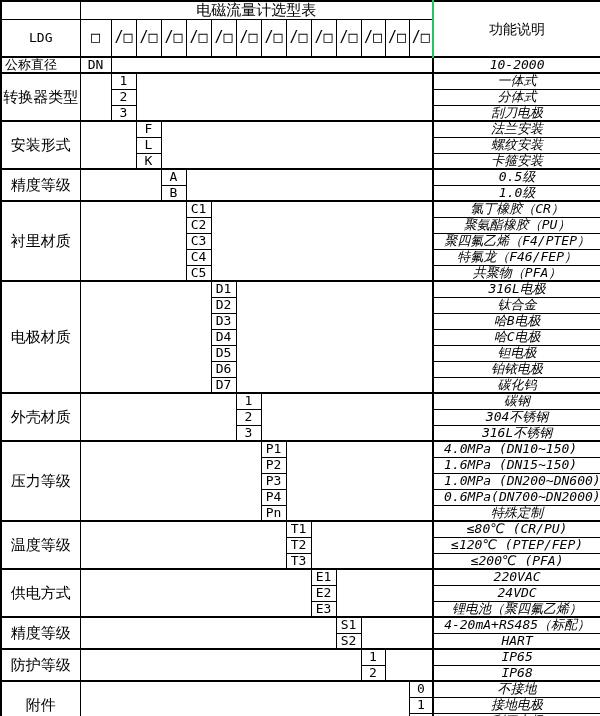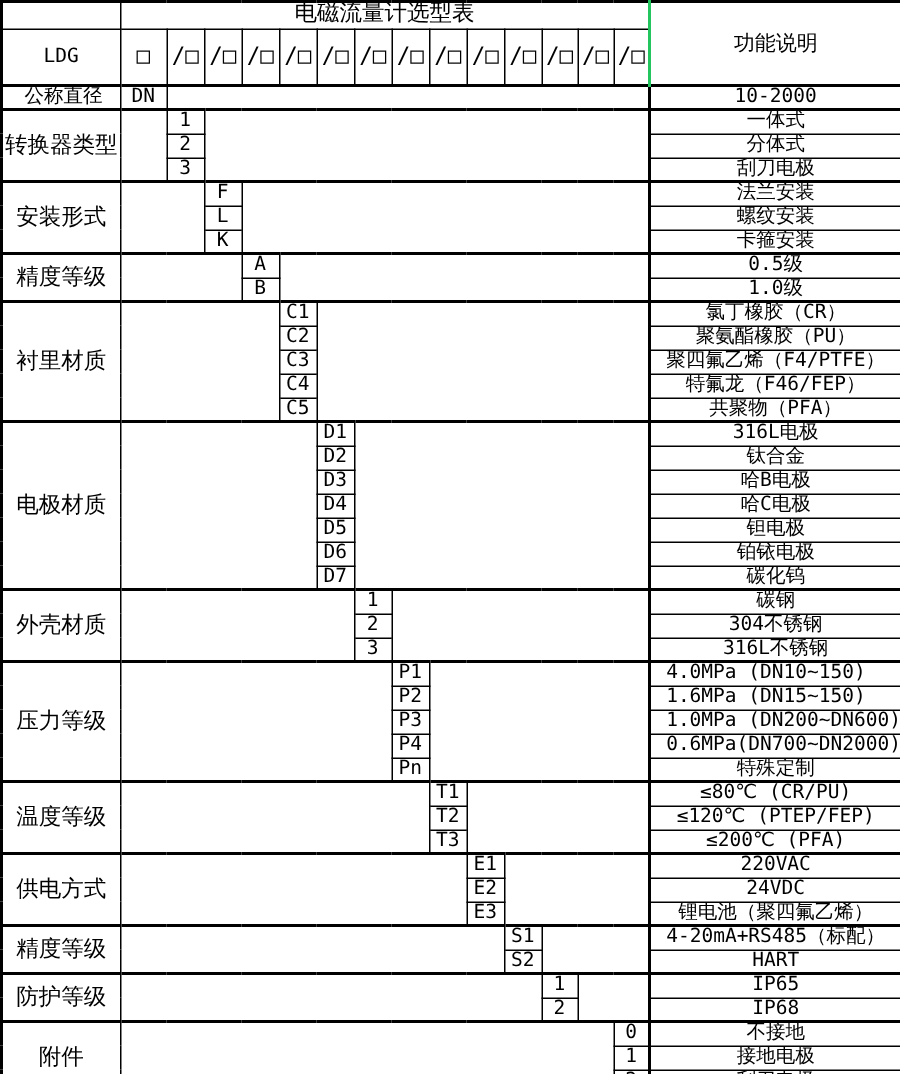--- a/index.html
+++ b/index.html
@@ -21,25 +21,25 @@
     vertical-align:middle;
     font-size:13px;
     line-height:1.05;
     overflow:hidden;
     white-space:nowrap;
   }
   tr{height:16px;}
   tr.t1{height:18px;}
   tr.t2{height:38px;}
   tr.gs > td{border-top:2px solid #000;}
-  td.d{border-left:2px solid #000;}
-  td.t{font-size:15px;font-family:Liberation Serif, serif;}
+  td.d{border-left:2px solid #000;font-style:italic;}
+  td.t{font-size:15px;font-family:Liberation Sans, sans-serif;}
   td.fn{font-size:14px;border-left:2px solid #22c55e;font-family:"DejaVu Sans","Liberation Sans",sans-serif;}
   td.lbl{font-size:15px;font-family:Liberation Sans, sans-serif;}
-  td.slbl{font-size:13px;text-align:center;padding-left:3px;font-family:"DejaVu Sans","Liberation Sans",sans-serif;}
+  td.slbl{font-size:13px;text-align:left;padding-left:3px;font-family:"DejaVu Sans","Liberation Sans",sans-serif;}
   td.slot{font-size:15px;}
   td.left{text-align:left;padding-left:10px;}
 </style>
 </head>
 <body>
 
 <table>
   <colgroup>
     <col style="width:79px">
       <col style="width:31px">
@@ -141,21 +141,21 @@
     <td class="c">C1</td>
     <td class="e" rowspan="5" colspan="9"></td>
     <td class="d">氯丁橡胶（CR）</td>
   </tr>
   <tr>
     <td class="c">C2</td>
     <td class="d">聚氨酯橡胶（PU）</td>
   </tr>
   <tr>
     <td class="c">C3</td>
-    <td class="d">聚四氟乙烯（F4/PTFE）</td>
+    <td class="d">聚四氟乙烯（F4/PTEP）</td>
   </tr>
   <tr>
     <td class="c">C4</td>
     <td class="d">特氟龙（F46/FEP）</td>
   </tr>
   <tr>
     <td class="c">C5</td>
     <td class="d">共聚物（PFA）</td>
   </tr>
 

